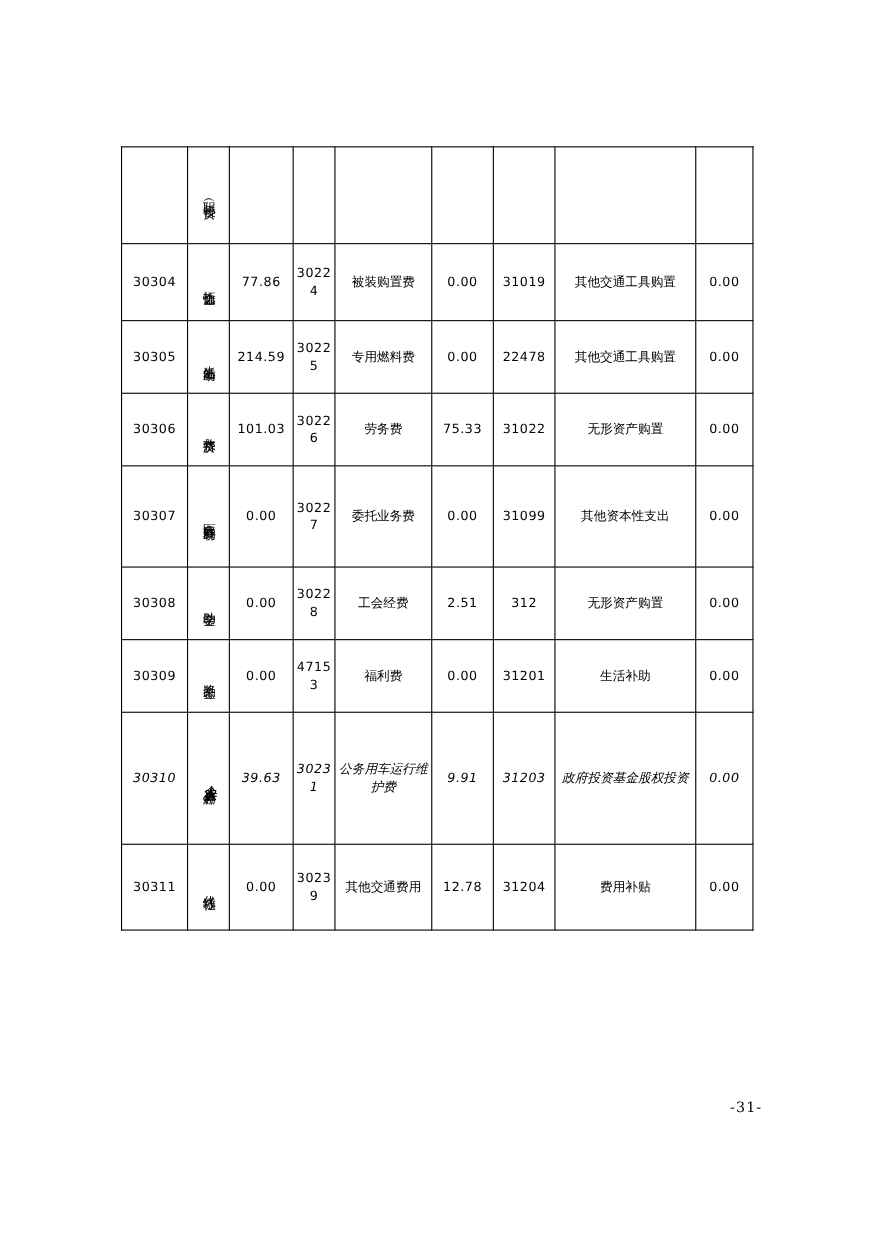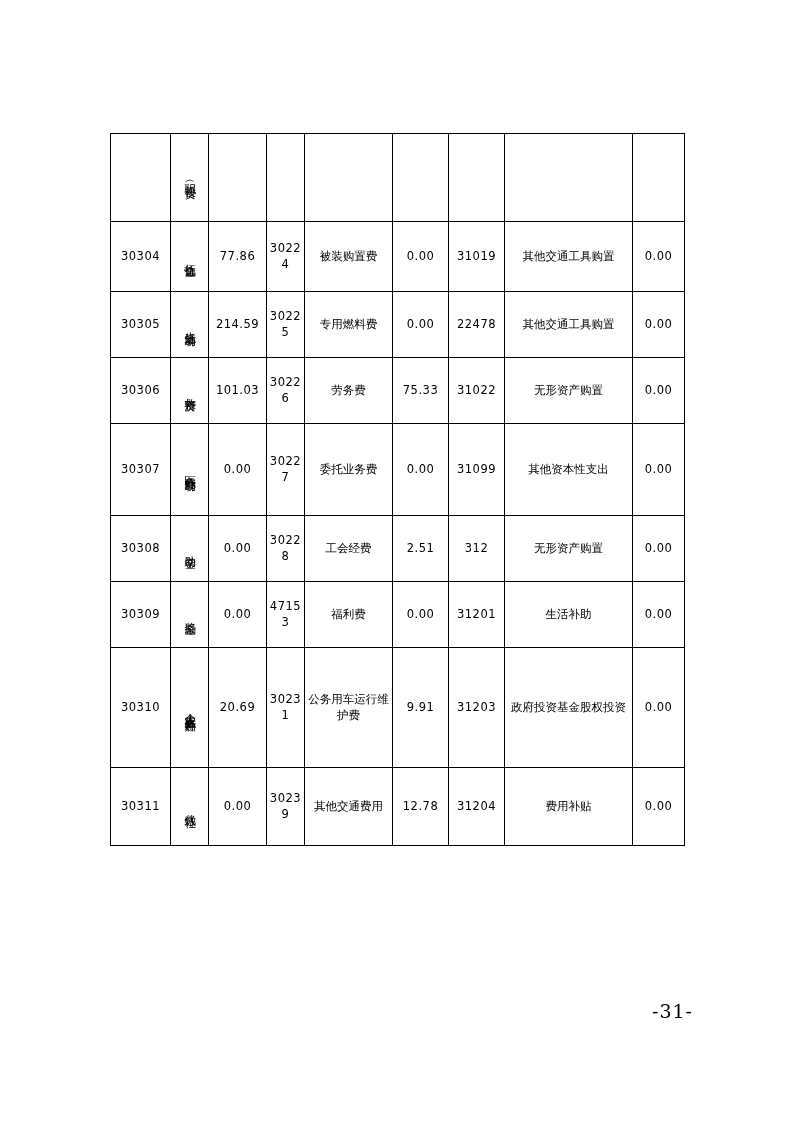--- a/index.html
+++ b/index.html
@@ -67,29 +67,29 @@
   td.wide-name {
     padding: 4px 8px;
     text-align: center;
   }
   .row-h1 { height: 70px; }
   .row-h2 { height: 66px; }
   .row-h3 { height: 66px; }
   .row-h4 { height: 92px; }
   .row-h5 { height: 66px; }
   .row-h6 { height: 66px; padding-left: 37px; }
-  .row-h7 { height: 120px; }
+  .row-h7 { height: 120px; font-style: italic; }
   .row-h8 { height: 78px; }
   .row-h0 { height: 88px; }
 
   .page-number {
     position: absolute;
     right: 100px;
     top: 1000px;
-    font-size: 19px;
+    font-size: 13px;
     font-family: "DejaVu Serif", "Liberation Serif", serif;
     letter-spacing: 1px;
   }
 </style>
 </head>
 <body>
 
 <div class="page">
 
   <table class="budget">
@@ -178,21 +178,21 @@
         <td class="num">47153</td>
         <td class="mid-name">福利费</td>
         <td class="num">0.00</td>
         <td class="num">31201</td>
         <td class="wide-name">生活补助</td>
         <td class="num">0.00</td>
       </tr>
       <tr class="row-h7">
         <td class="num">30310</td>
         <td class="name-col">个人农业生产补贴</td>
-        <td class="num">20.69</td>
+        <td class="num">39.63</td>
         <td class="num">30231</td>
         <td class="mid-name">公务用车运行维护费</td>
         <td class="num">9.91</td>
         <td class="num">31203</td>
         <td class="wide-name">政府投资基金股权投资</td>
         <td class="num">0.00</td>
       </tr>
       <tr class="row-h8">
         <td class="num">30311</td>
         <td class="name-col">代缴社</td>

